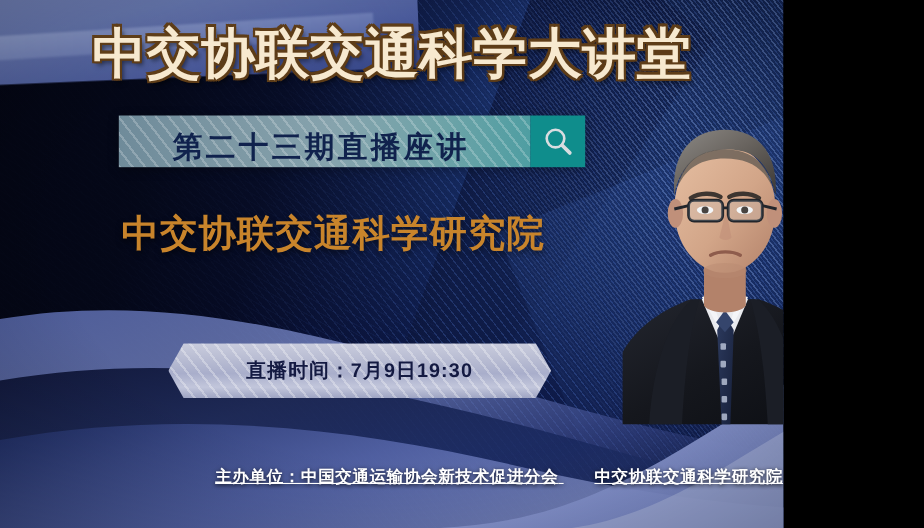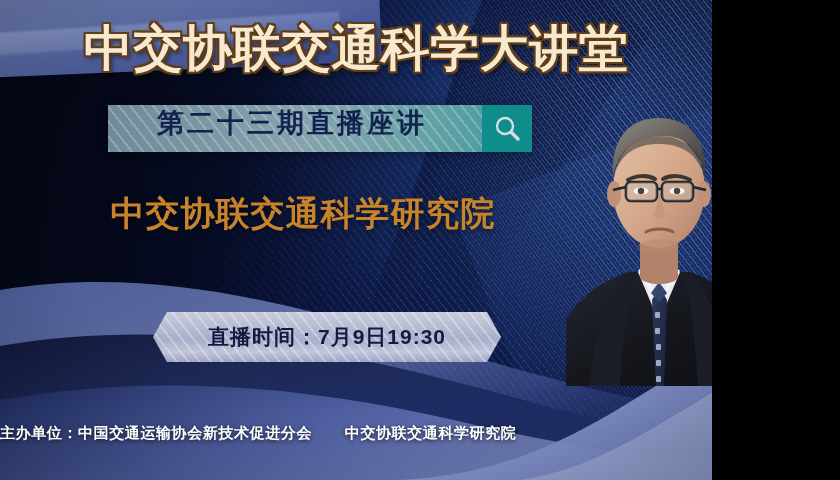--- a/index.html
+++ b/index.html
@@ -131,21 +131,21 @@
   
   .episode-banner{
     position:absolute;left:108px;top:105px;
     width:424px;height:47px;
     display:flex;align-items:stretch;
     box-shadow:0 2px 10px rgba(0,0,0,.35);
   }
   .episode-strip{
     position:relative;flex:1;
     background:linear-gradient(90deg,#6f8b9a 0%,#7d98a4 28%,#86a3ad 52%,#6fa3a8 78%,#4f9ea2 100%);
-    display:flex;align-items:flex-start;justify-content:center;
+    display:flex;align-items:flex-end;justify-content:center;
     overflow:hidden;
   }
   .episode-strip::after{
     content:"";position:absolute;inset:0;
     background-image:repeating-linear-gradient(52deg,
       rgba(255,255,255,.22) 0px,
       rgba(255,255,255,.22) 2px,
       rgba(0,0,0,0) 2px,
       rgba(0,0,0,0) 9px);
     pointer-events:none;
@@ -189,21 +189,21 @@
   .time-box::before{
     content:"";position:absolute;inset:0;
     background-image:repeating-linear-gradient(52deg,
       rgba(255,255,255,.30) 0px,
       rgba(255,255,255,.30) 2px,
       rgba(0,0,0,0) 2px,
       rgba(0,0,0,0) 9px);
   }
   .time-text{
     position:relative;z-index:2;
-    font-size:21px;font-weight:bold;letter-spacing:1px;
+    font-size:18px;font-weight:bold;letter-spacing:1px;
     color:#141a42;
     white-space:nowrap;
   }
 
   
   .speaker-univ{
     position:absolute;left:776px;top:96px;
     writing-mode:vertical-rl;
     font-size:19px;letter-spacing:7px;font-weight:bold;
     color:#e2c286;
@@ -220,25 +220,26 @@
     position:absolute;left:744px;top:166px;
     writing-mode:vertical-rl;
     font-size:14px;letter-spacing:6px;font-weight:bold;
     color:#dcbd84;
     text-shadow:0 1px 3px rgba(0,0,0,.7);
   }
 
   
   .footer{
     position:absolute;left:0;right:0;top:424px;
-    text-align:left;
+    text-align:right;
     font-size:15px;font-weight:bold;letter-spacing:.6px;
     color:#ffffff;
     text-shadow:0 1px 4px rgba(0,0,0,.75);
     white-space:nowrap;
+    text-decoration:underline;
   }
   .footer .org2{margin-left:28px;}
 </style>
 </head>
 <body>
 
 <div id="poster">
 
   <div class="bg-base"></div>
   <div class="facet facet-a"></div>

